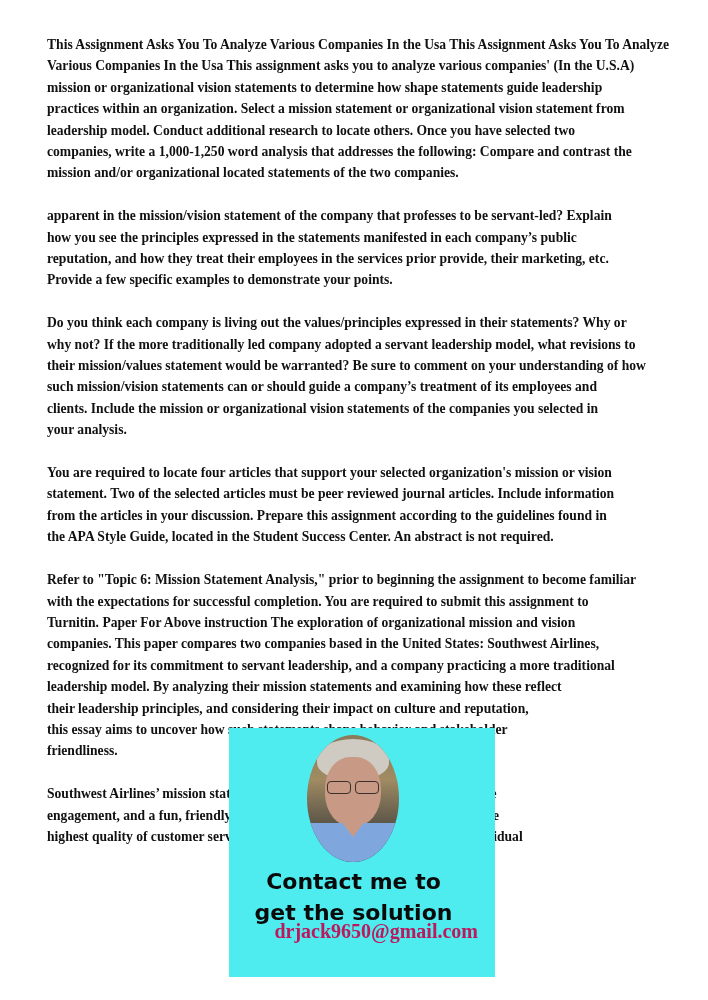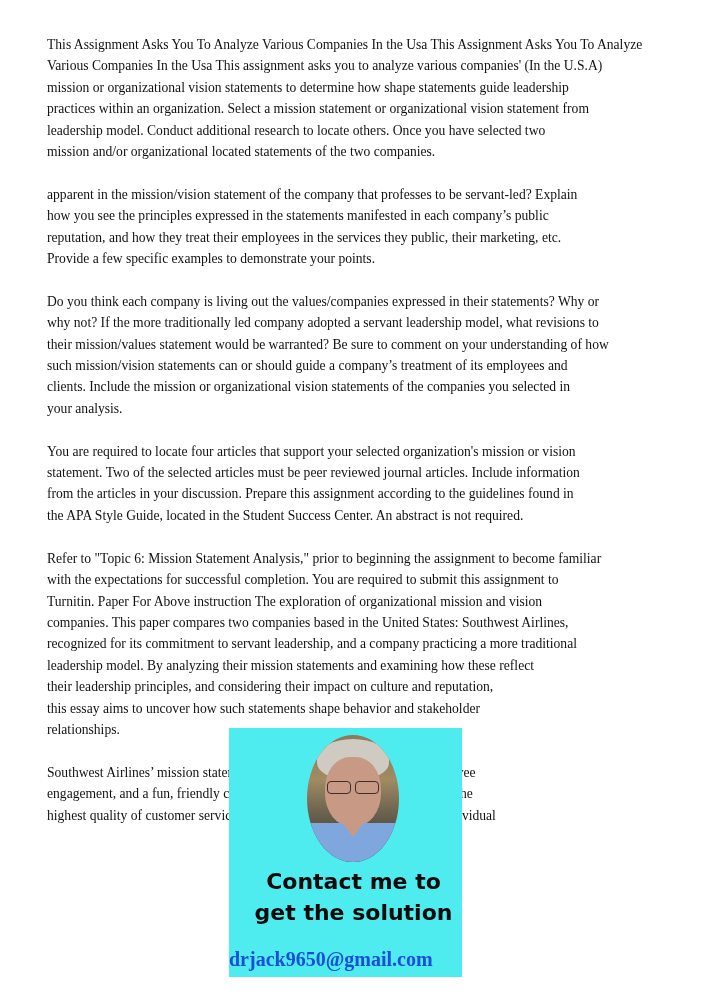--- a/index.html
+++ b/index.html
@@ -22,26 +22,27 @@
       font-size: 13.6px;
       line-height: 21.4px;
       color: #111111;
     }
     .para {
       margin: 0 0 21.4px 0;
     }
     .line {
       display: block;
       white-space: nowrap;
+      font-weight: bold;
     }
     .overlay {
       position: absolute;
       left: 229px;
       top: 728px;
-      width: 233px;
+      width: 266px;
       height: 249px;
       background: #4eecef;
     }
     .avatar {
       position: absolute;
       left: 78px;
       top: 7px;
       width: 92px;
       height: 127px;
       border-radius: 50%;
@@ -89,50 +90,51 @@
       text-align: center;
       font-family: "DejaVu Sans", "Liberation Sans", sans-serif;
       font-weight: bold;
       font-size: 22px;
       line-height: 31px;
       color: #0a0a0a;
     }
     .contact-email {
       position: absolute;
       left: 0;
-      top: 218px;
+      top: 190px;
       width: 249px;
-      text-align: left;
+      text-align: right;
       font-family: "Liberation Serif", "DejaVu Serif", serif;
       font-weight: bold;
       font-size: 20px;
       line-height: 26px;
-      color: #1d4ed8;
+      color: #be185d;
     }
   </style>
 </head>
 <body>
 
 <div class="doc">
   <p class="para">
     <span class="line">This Assignment Asks You To Analyze Various Companies In the Usa This Assignment Asks You To Analyze</span>
     <span class="line">Various Companies In the Usa This assignment asks you to analyze various companies' (In the U.S.A)</span>
     <span class="line">mission or organizational vision statements to determine how shape statements guide leadership</span>
     <span class="line">practices within an organization. Select a mission statement or organizational vision statement from</span>
     <span class="line">leadership model. Conduct additional research to locate others. Once you have selected two</span>
+    <span class="line">companies, write a 1,000-1,250 word analysis that addresses the following: Compare and contrast the</span>
     <span class="line">mission and/or organizational located statements of the two companies.</span>
   </p>
   <p class="para">
     <span class="line">apparent in the mission/vision statement of the company that professes to be servant-led? Explain</span>
     <span class="line">how you see the principles expressed in the statements manifested in each company’s public</span>
-    <span class="line">reputation, and how they treat their employees in the services they public, their marketing, etc.</span>
+    <span class="line">reputation, and how they treat their employees in the services prior provide, their marketing, etc.</span>
     <span class="line">Provide a few specific examples to demonstrate your points.</span>
   </p>
   <p class="para">
-    <span class="line">Do you think each company is living out the values/companies expressed in their statements? Why or</span>
+    <span class="line">Do you think each company is living out the values/principles expressed in their statements? Why or</span>
     <span class="line">why not? If the more traditionally led company adopted a servant leadership model, what revisions to</span>
     <span class="line">their mission/values statement would be warranted? Be sure to comment on your understanding of how</span>
     <span class="line">such mission/vision statements can or should guide a company’s treatment of its employees and</span>
     <span class="line">clients. Include the mission or organizational vision statements of the companies you selected in</span>
     <span class="line">your analysis.</span>
   </p>
   <p class="para">
     <span class="line">You are required to locate four articles that support your selected organization's mission or vision</span>
     <span class="line">statement. Two of the selected articles must be peer reviewed journal articles. Include information</span>
     <span class="line">from the articles in your discussion. Prepare this assignment according to the guidelines found in</span>
@@ -140,21 +142,21 @@
   </p>
   <p class="para">
     <span class="line">Refer to "Topic 6: Mission Statement Analysis," prior to beginning the assignment to become familiar</span>
     <span class="line">with the expectations for successful completion. You are required to submit this assignment to</span>
     <span class="line">Turnitin. Paper For Above instruction The exploration of organizational mission and vision</span>
     <span class="line">companies. This paper compares two companies based in the United States: Southwest Airlines,</span>
     <span class="line">recognized for its commitment to servant leadership, and a company practicing a more traditional</span>
     <span class="line">leadership model. By analyzing their mission statements and examining how these reflect</span>
     <span class="line">their leadership principles, and considering their impact on culture and reputation,</span>
     <span class="line">this essay aims to uncover how such statements shape behavior and stakeholder</span>
-    <span class="line">relationships.</span>
+    <span class="line">friendliness.</span>
   </p>
   <p class="para">
     <span class="line">Southwest Airlines’ mission statement emphasizes customer service, employee</span>
     <span class="line">engagement, and a fun, friendly culture. Southwest Airlines is dedicated to the</span>
     <span class="line">highest quality of customer service delivered with warmth, friendliness, individual</span>
   </p>
 </div>
 
 <div class="overlay">
   <div class="avatar">

